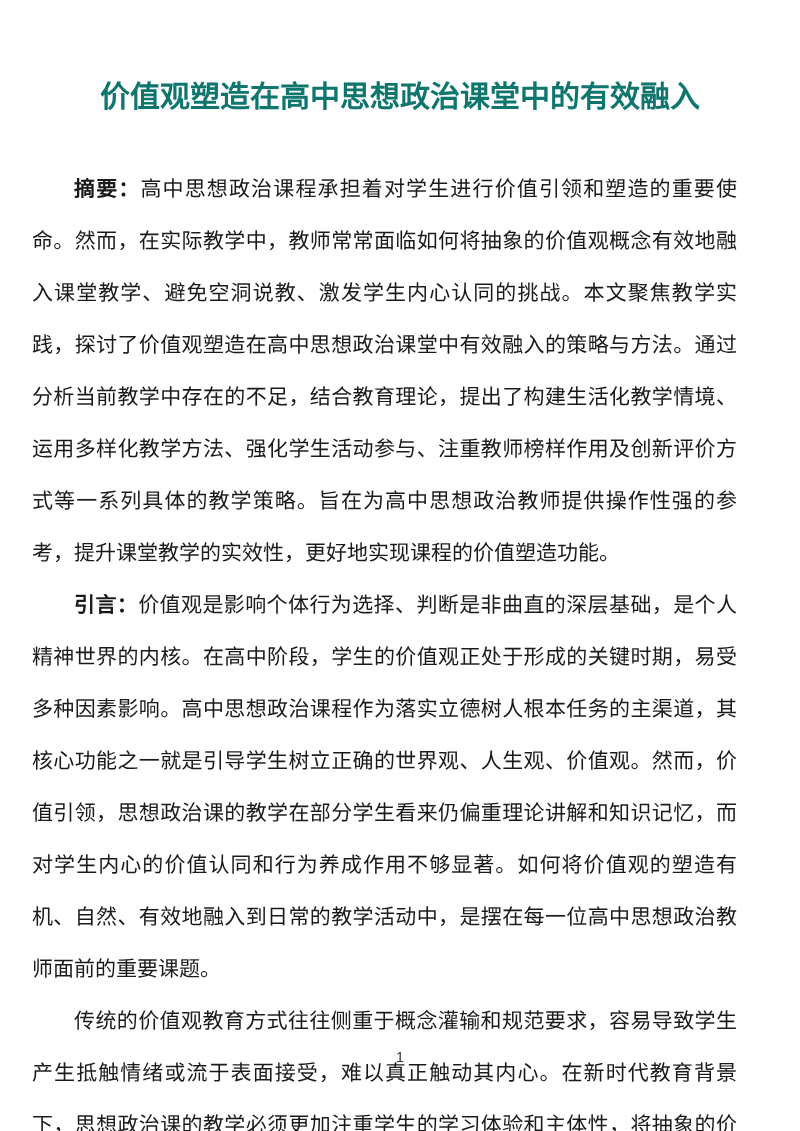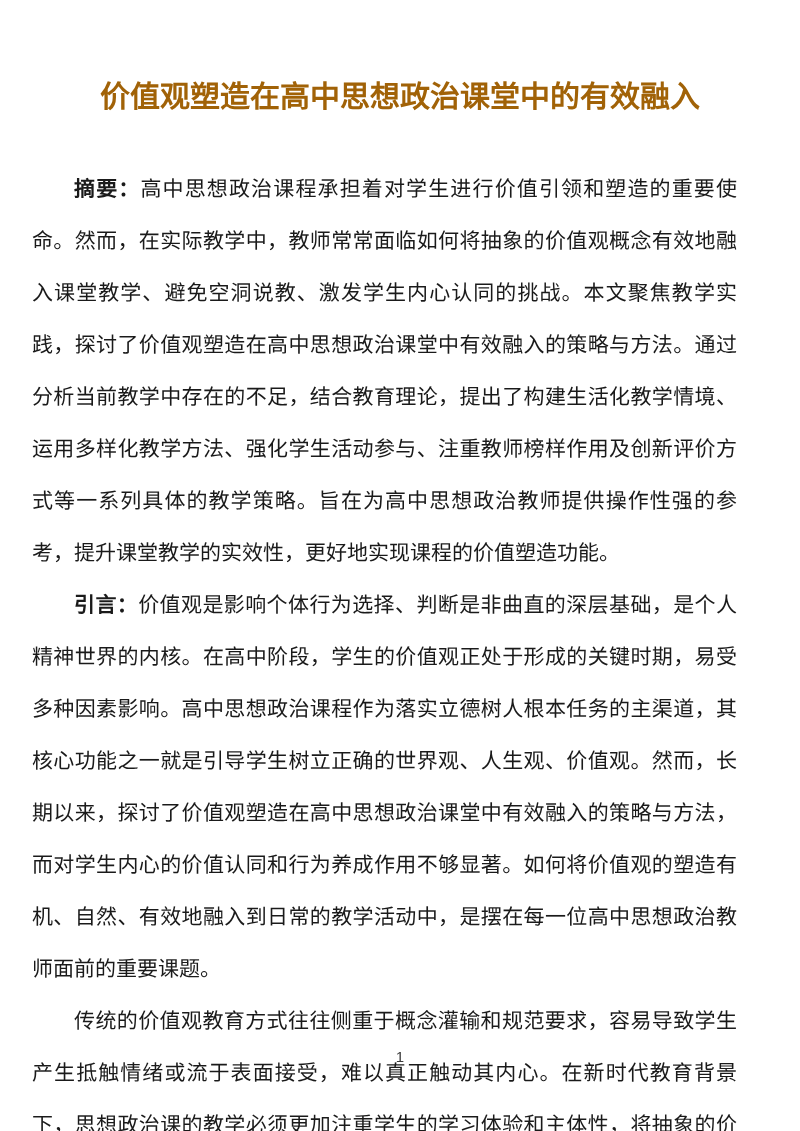--- a/index.html
+++ b/index.html
@@ -16,21 +16,21 @@
     color: #1a1a1a;
     overflow: hidden;
   }
   .doc-title {
     margin-top: 76px;
     text-align: center;
     font-size: 30px;
     font-weight: 700;
     line-height: 42px;
     letter-spacing: 0px;
-    color: #a16207;
+    color: #0f766e;
   }
   .content {
     margin: 45px 63px 0 32px;
     font-size: 21px;
     line-height: 52px;
     text-align: justify;
     text-justify: inter-ideograph;
   }
   .content p {
     margin: 0;
@@ -54,21 +54,21 @@
 
 <div class="page">
 
   <h1 class="doc-title">价值观塑造在高中思想政治课堂中的有效融入</h1>
 
   <div class="content">
 
     <p><span class="para-label">摘要：</span><span>高中思想政治课程承担着对学生进行价值引领和塑造的重要使命。然而，在实际教学中，教师常常面临如何将抽象的价值观概念有效地融入课堂教学、避免空洞说教、激发学生内心认同的挑战。本文聚焦教学实践，探讨了价值观塑造在高中思想政治课堂中有效融入的策略与方法。通过分析当前教学中存在的不足，结合教育理论，提出了构建生活化教学情境、运用多样化教学方法、强化学生活动参与、注重教师榜样作用及创新评价方式等一系列具体的教学策略。旨在为高中思想政治教师提供操作性强的参考，提升课堂教学的实效性，更好地实现课程的价值塑造功能。</span></p>
 
 
-    <p><span class="para-label">引言：</span><span>价值观是影响个体行为选择、判断是非曲直的深层基础，是个人精神世界的内核。在高中阶段，学生的价值观正处于形成的关键时期，易受多种因素影响。高中思想政治课程作为落实立德树人根本任务的主渠道，其核心功能之一就是引导学生树立正确的世界观、人生观、价值观。然而，长期以来，探讨了价值观塑造在高中思想政治课堂中有效融入的策略与方法，而对学生内心的价值认同和行为养成作用不够显著。如何将价值观的塑造有机、自然、有效地融入到日常的教学活动中，是摆在每一位高中思想政治教师面前的重要课题。</span></p>
+    <p><span class="para-label">引言：</span><span>价值观是影响个体行为选择、判断是非曲直的深层基础，是个人精神世界的内核。在高中阶段，学生的价值观正处于形成的关键时期，易受多种因素影响。高中思想政治课程作为落实立德树人根本任务的主渠道，其核心功能之一就是引导学生树立正确的世界观、人生观、价值观。然而，价值引领，思想政治课的教学在部分学生看来仍偏重理论讲解和知识记忆，而对学生内心的价值认同和行为养成作用不够显著。如何将价值观的塑造有机、自然、有效地融入到日常的教学活动中，是摆在每一位高中思想政治教师面前的重要课题。</span></p>
 
     <p><span class="para-label"></span><span>传统的价值观教育方式往往侧重于概念灌输和规范要求，容易导致学生产生抵触情绪或流于表面接受，难以真正触动其内心。在新时代教育背景下，思想政治课的教学必须更加注重学生的学习体验和主体性，将抽象的价值理念转化为学生能够理解、接受并内化于心的具体内容和实践体验。</span></p>
 
   </div>
 
   <div class="page-number">1</div>
 
 </div>
 
 </body></html>

